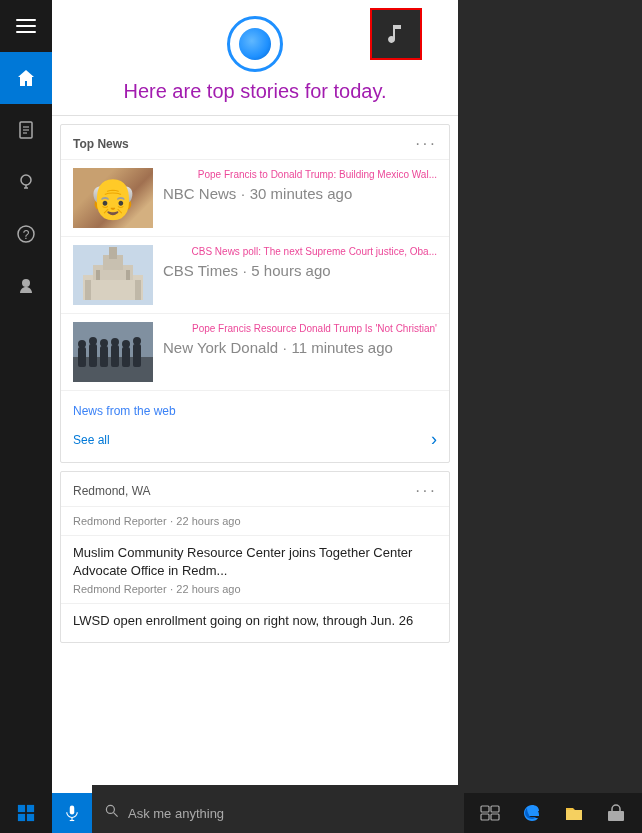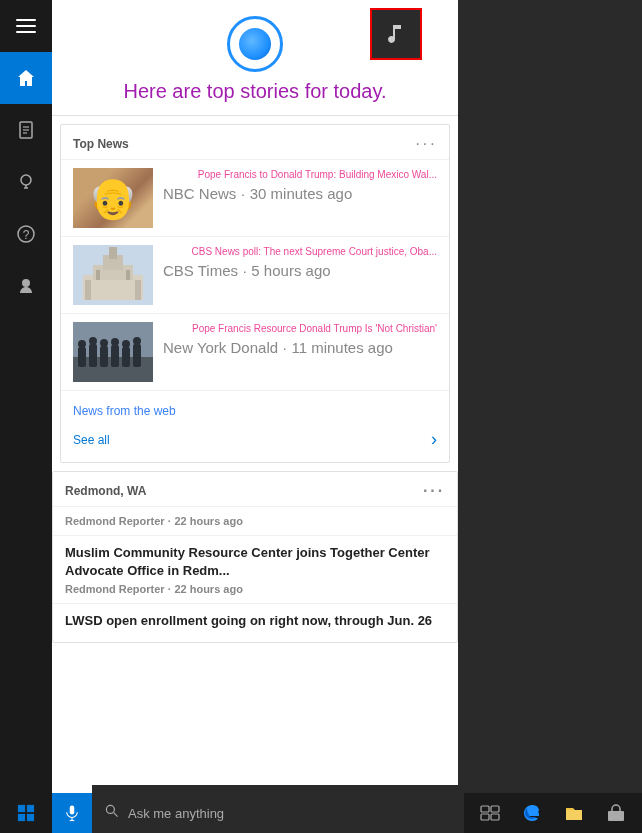--- a/index.html
+++ b/index.html
@@ -184,24 +184,23 @@
       color: #0078d7;
     }
     .see-all-chevron {
       color: #0078d7;
       font-size: 18px;
     }
 
     
     .local-card {
       background: #fff;
-      margin: 0;
+      margin: 8px;
       border: 1px solid #e0e0e0;
       border-radius: 2px;
-      font-weight: bold;
     }
     .local-card-header {
       display: flex;
       justify-content: space-between;
       align-items: center;
       padding: 10px 12px 6px 12px;
     }
     .local-location {
       font-size: 12px;
       color: #555;

